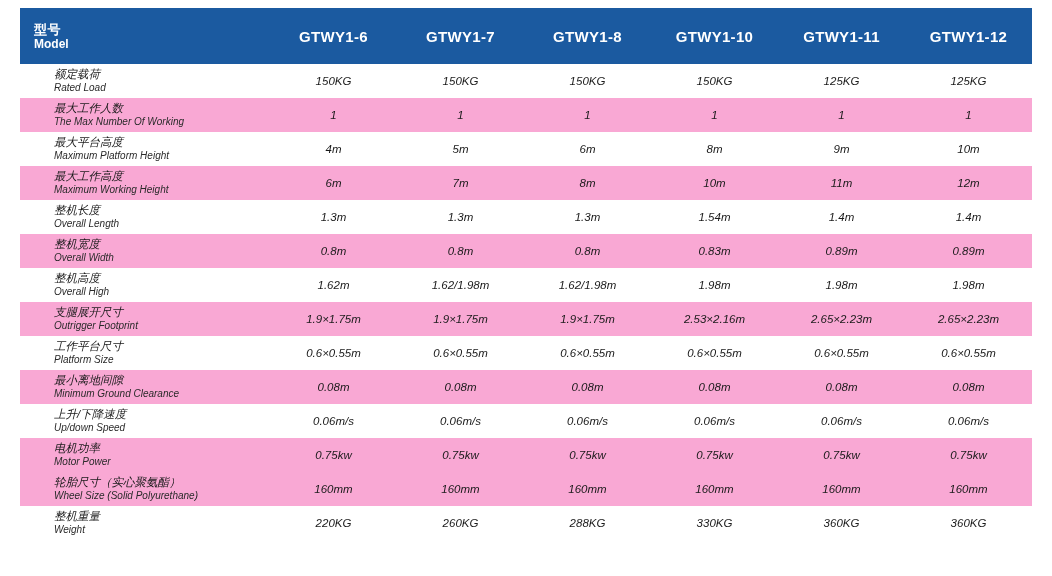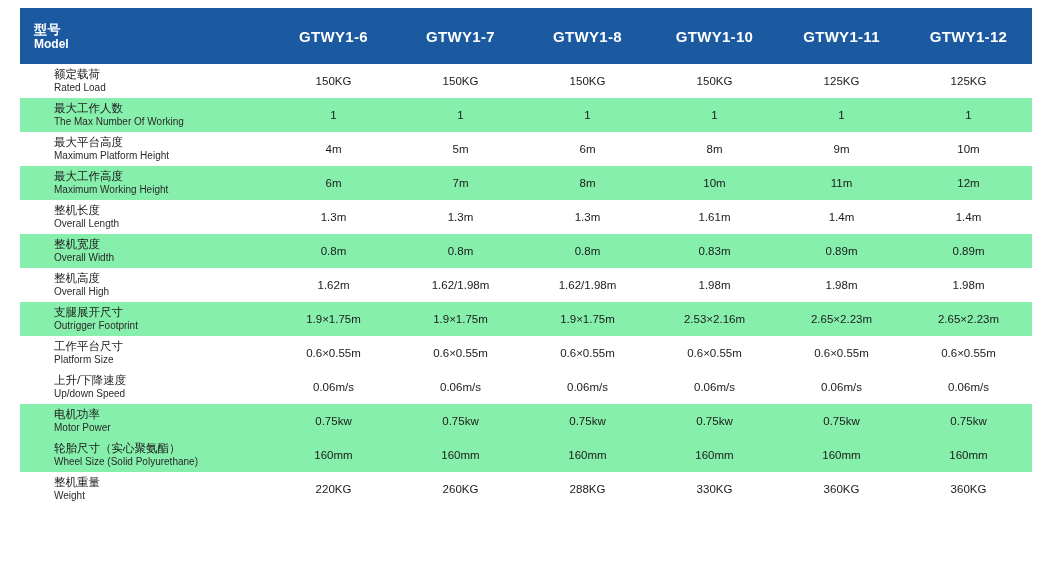--- a/index.html
+++ b/index.html
@@ -48,22 +48,22 @@
     font-size: 12px;
     line-height: 14px;
   }
   thead th.data-head {
     text-align: center;
     font-size: 15px;
     letter-spacing: 0.3px;
   }
 
   tbody tr { height: 34px; }
-  tbody tr.odd  { background: #ffffff; }
-  tbody tr.even { background: #86efac; }
+  tbody tr.odd  { background: #ffffff; font-style: italic; }
+  tbody tr.even { background: #f9a8d4; font-style: italic; }
 
   tbody td {
     padding: 0;
     vertical-align: middle;
     color: #2a2a2a;
   }
   tbody td.label {
     text-align: left;
     padding-left: 34px;
   }
@@ -168,21 +168,21 @@
       </tr>
 
       <tr class="odd">
         <td class="label">
           <span class="cn">整机长度</span>
           <span class="en">Overall Length</span>
         </td>
         <td class="val">1.3m</td>
         <td class="val">1.3m</td>
         <td class="val">1.3m</td>
-        <td class="val">1.61m</td>
+        <td class="val">1.54m</td>
         <td class="val">1.4m</td>
         <td class="val">1.4m</td>
       </tr>
 
       <tr class="even">
         <td class="label">
           <span class="cn">整机宽度</span>
           <span class="en">Overall Width</span>
         </td>
         <td class="val">0.8m</td>
@@ -225,20 +225,32 @@
           <span class="en">Platform Size</span>
         </td>
         <td class="val">0.6×0.55m</td>
         <td class="val">0.6×0.55m</td>
         <td class="val">0.6×0.55m</td>
         <td class="val">0.6×0.55m</td>
         <td class="val">0.6×0.55m</td>
         <td class="val">0.6×0.55m</td>
       </tr>
 
+      <tr class="even">
+        <td class="label">
+          <span class="cn">最小离地间隙</span>
+          <span class="en">Minimum Ground Clearance</span>
+        </td>
+        <td class="val">0.08m</td>
+        <td class="val">0.08m</td>
+        <td class="val">0.08m</td>
+        <td class="val">0.08m</td>
+        <td class="val">0.08m</td>
+        <td class="val">0.08m</td>
+      </tr>
 
       <tr class="odd">
         <td class="label">
           <span class="cn">上升/下降速度</span>
           <span class="en">Up/down Speed</span>
         </td>
         <td class="val">0.06m/s</td>
         <td class="val">0.06m/s</td>
         <td class="val">0.06m/s</td>
         <td class="val">0.06m/s</td>

